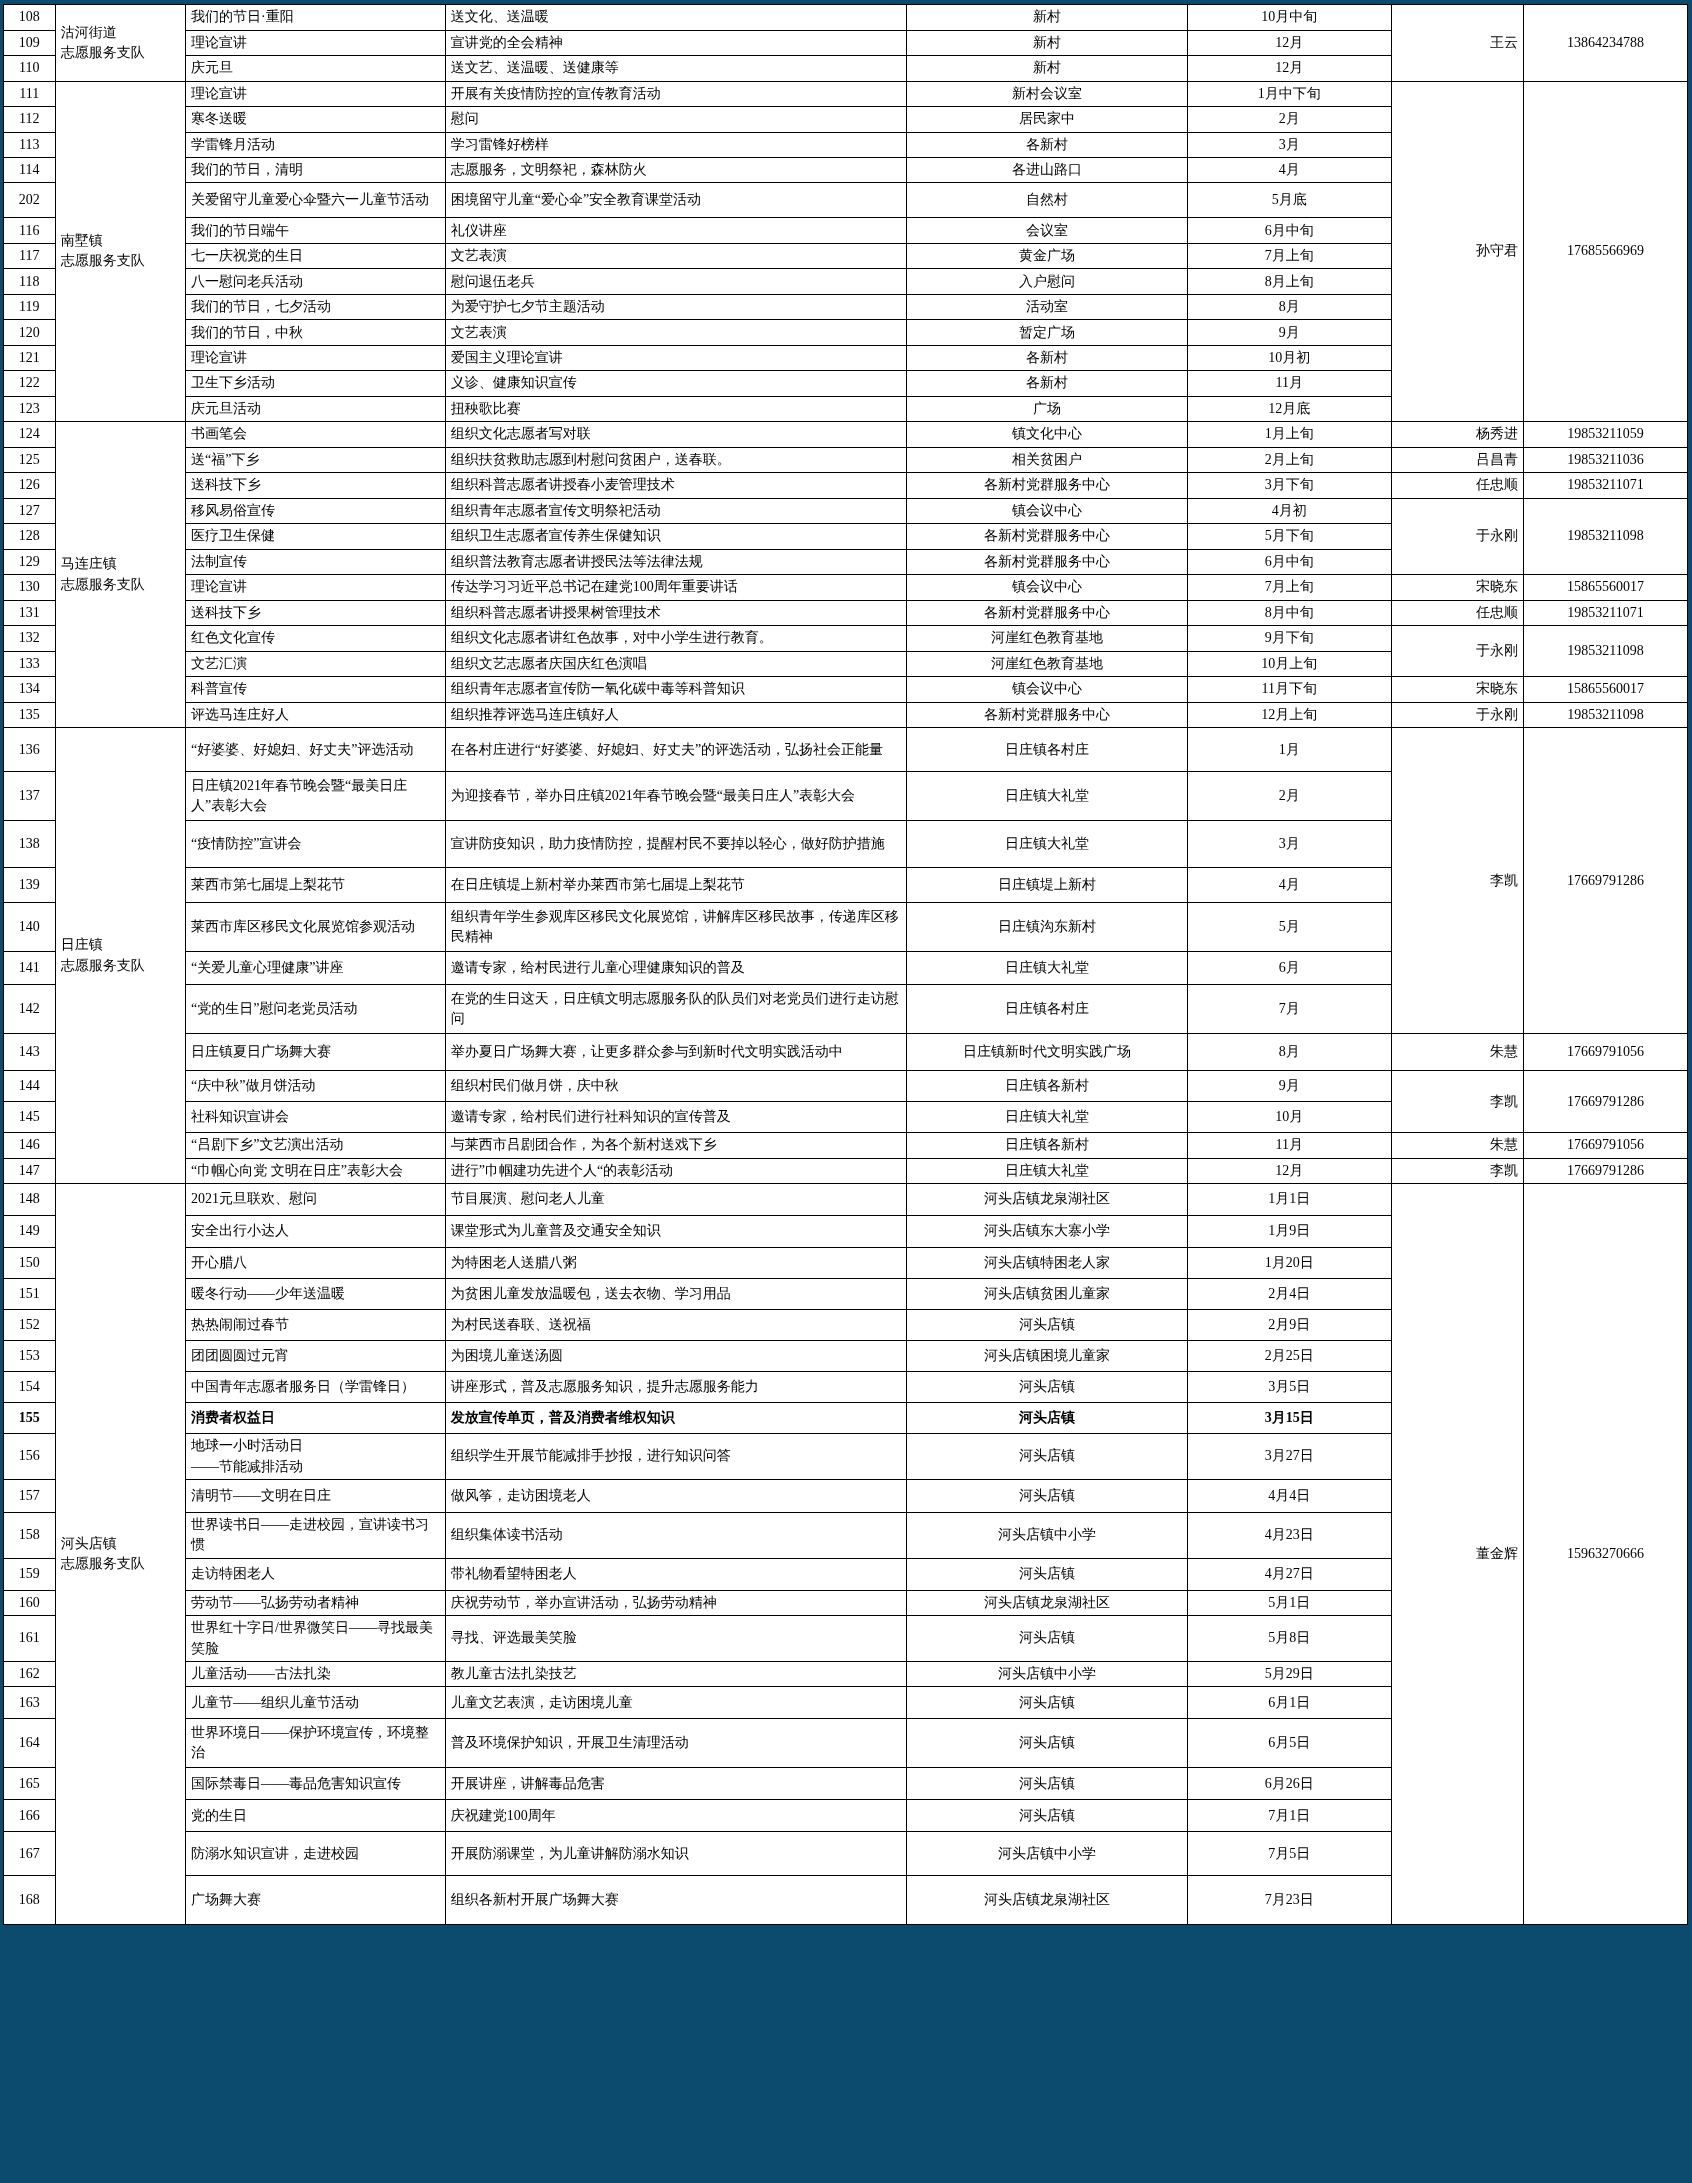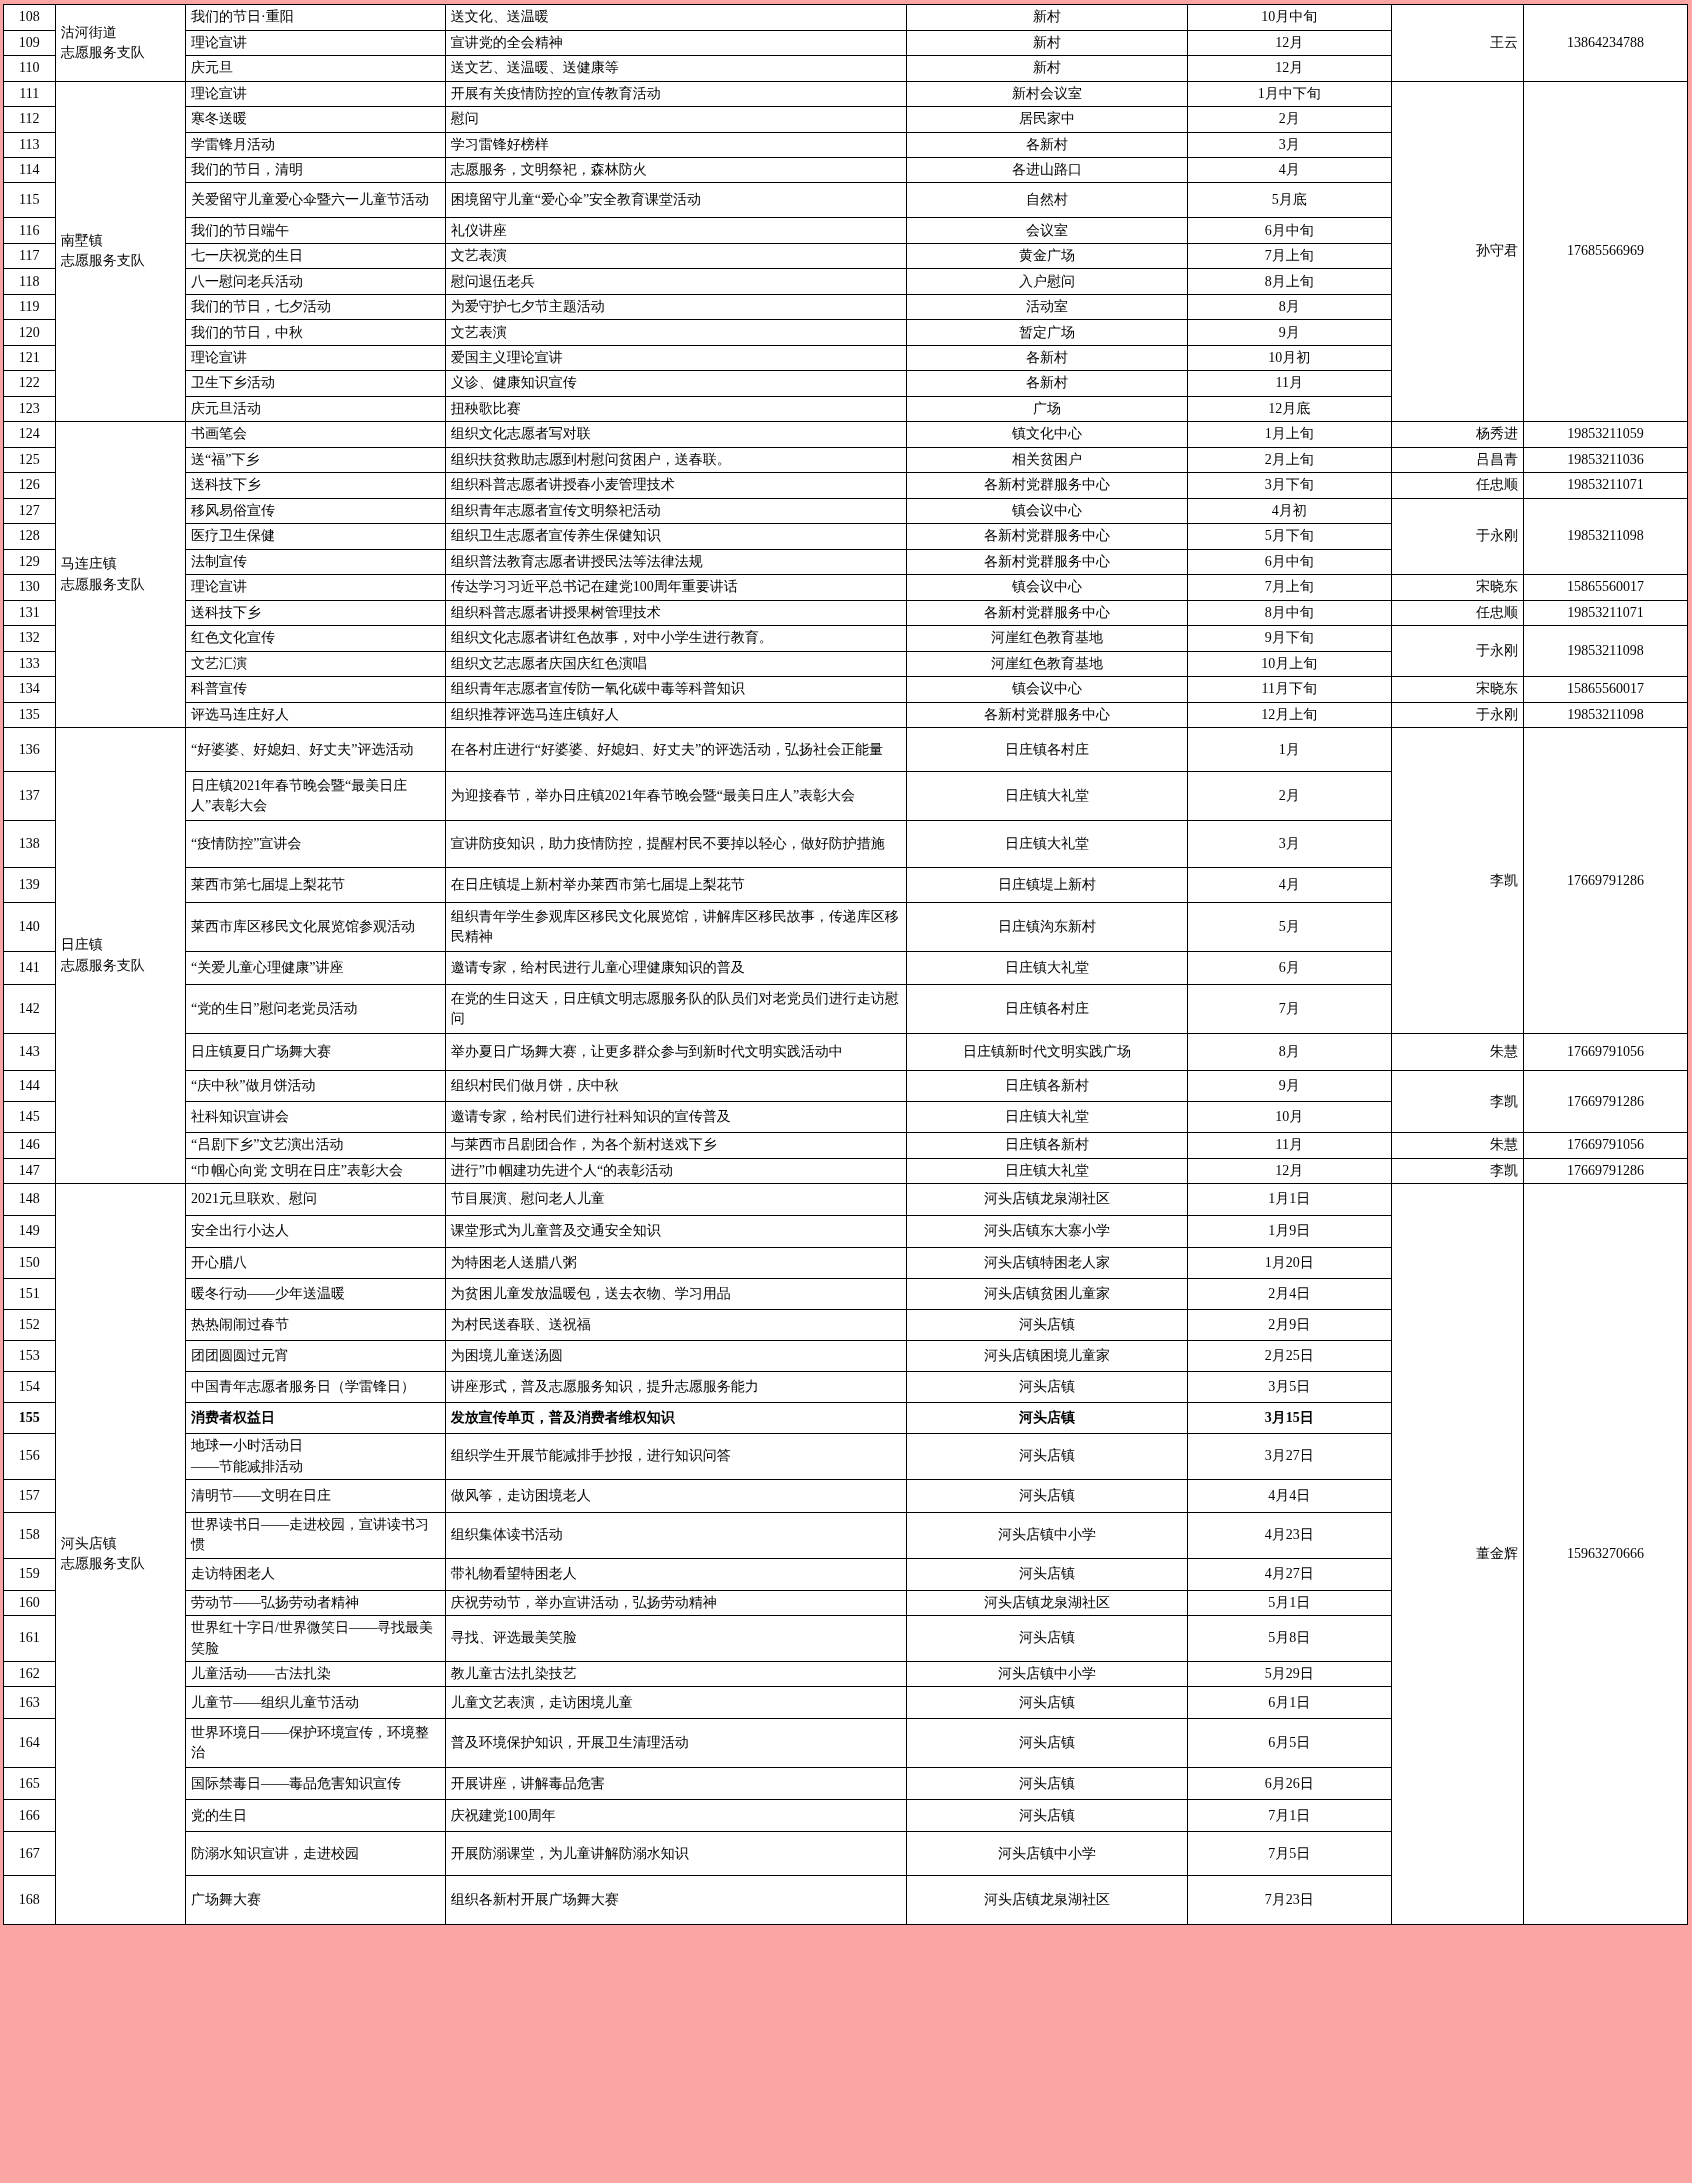--- a/index.html
+++ b/index.html
@@ -9,21 +9,21 @@
   }
   body {
     font-family: "Liberation Serif", "DejaVu Serif", serif;
     color: #000000;
   }
   #page {
     width: 1692px;
     min-height: 2183px;
     box-sizing: border-box;
     padding: 4.1px 3.1px 5.1px 3.1px;
-    background: #fca5a5;
+    background: #0c4a6e;
   }
   table.sheet {
     border-collapse: collapse;
     table-layout: fixed;
     width: 1685px;
     margin: 0;
   }
   table.sheet td {
     border: 1px solid #000000;
     padding: 2.1px 5.1px;
@@ -118,21 +118,21 @@
           <td class="time">3月</td>
         </tr>
         <tr>
           <td class="no">114</td>
           <td class="aname">我们的节日，清明</td>
           <td class="desc">志愿服务，文明祭祀，森林防火</td>
           <td class="place">各进山路口</td>
           <td class="time">4月</td>
         </tr>
         <tr style="height: 35px;">
-          <td class="no">115</td>
+          <td class="no">202</td>
           <td class="aname">关爱留守儿童爱心伞暨六一儿童节活动</td>
           <td class="desc">困境留守儿童“爱心伞”安全教育课堂活动</td>
           <td class="place">自然村</td>
           <td class="time">5月底</td>
         </tr>
         <tr>
           <td class="no">116</td>
           <td class="aname">我们的节日端午</td>
           <td class="desc">礼仪讲座</td>
           <td class="place">会议室</td>

